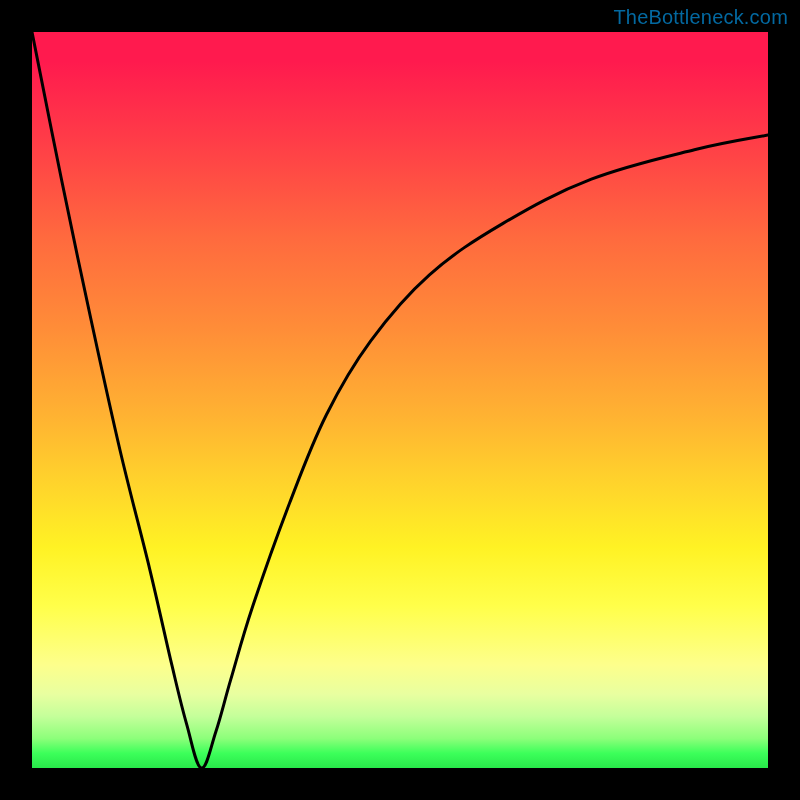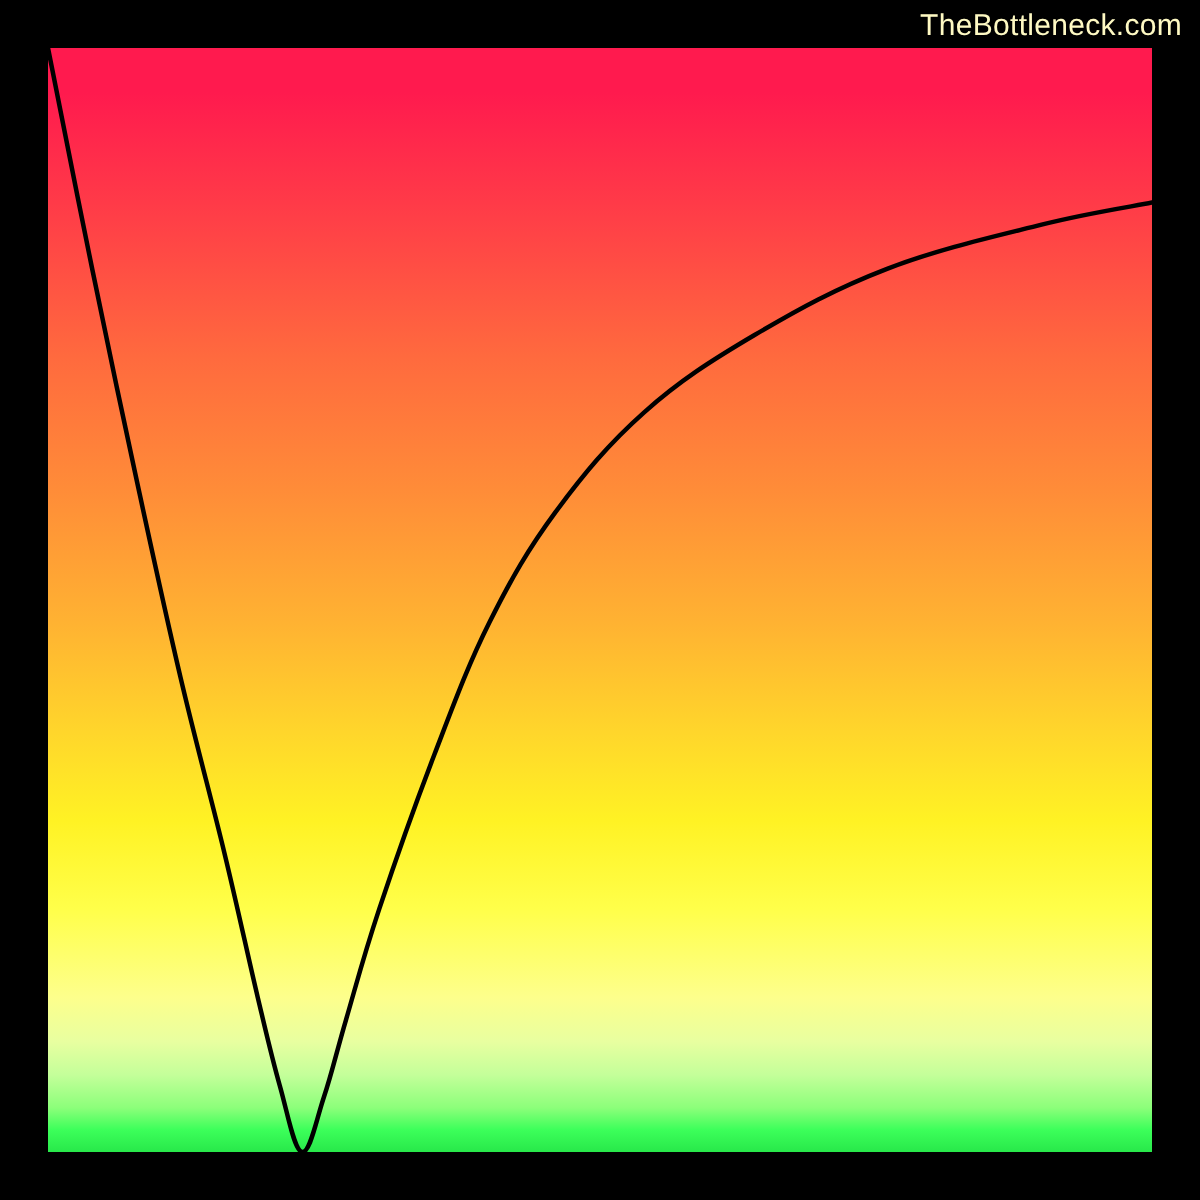--- a/index.html
+++ b/index.html
@@ -44,21 +44,21 @@
       #c4ff9a 93%,
       #8cff7a 96%,
       #3cff5a 98%,
       #28e84a 100%
     );
   }
   .watermark {
     position: absolute;
     top: 6px;
     right: 12px;
-    color: #fef9c3;
+    color: #0369a1;
     font-size: 20px;
     font-weight: 500;
     letter-spacing: 0.2px;
     user-select: none;
   }
   svg.curve {
     position: absolute;
     inset: 0;
     width: 736px;
     height: 736px;

